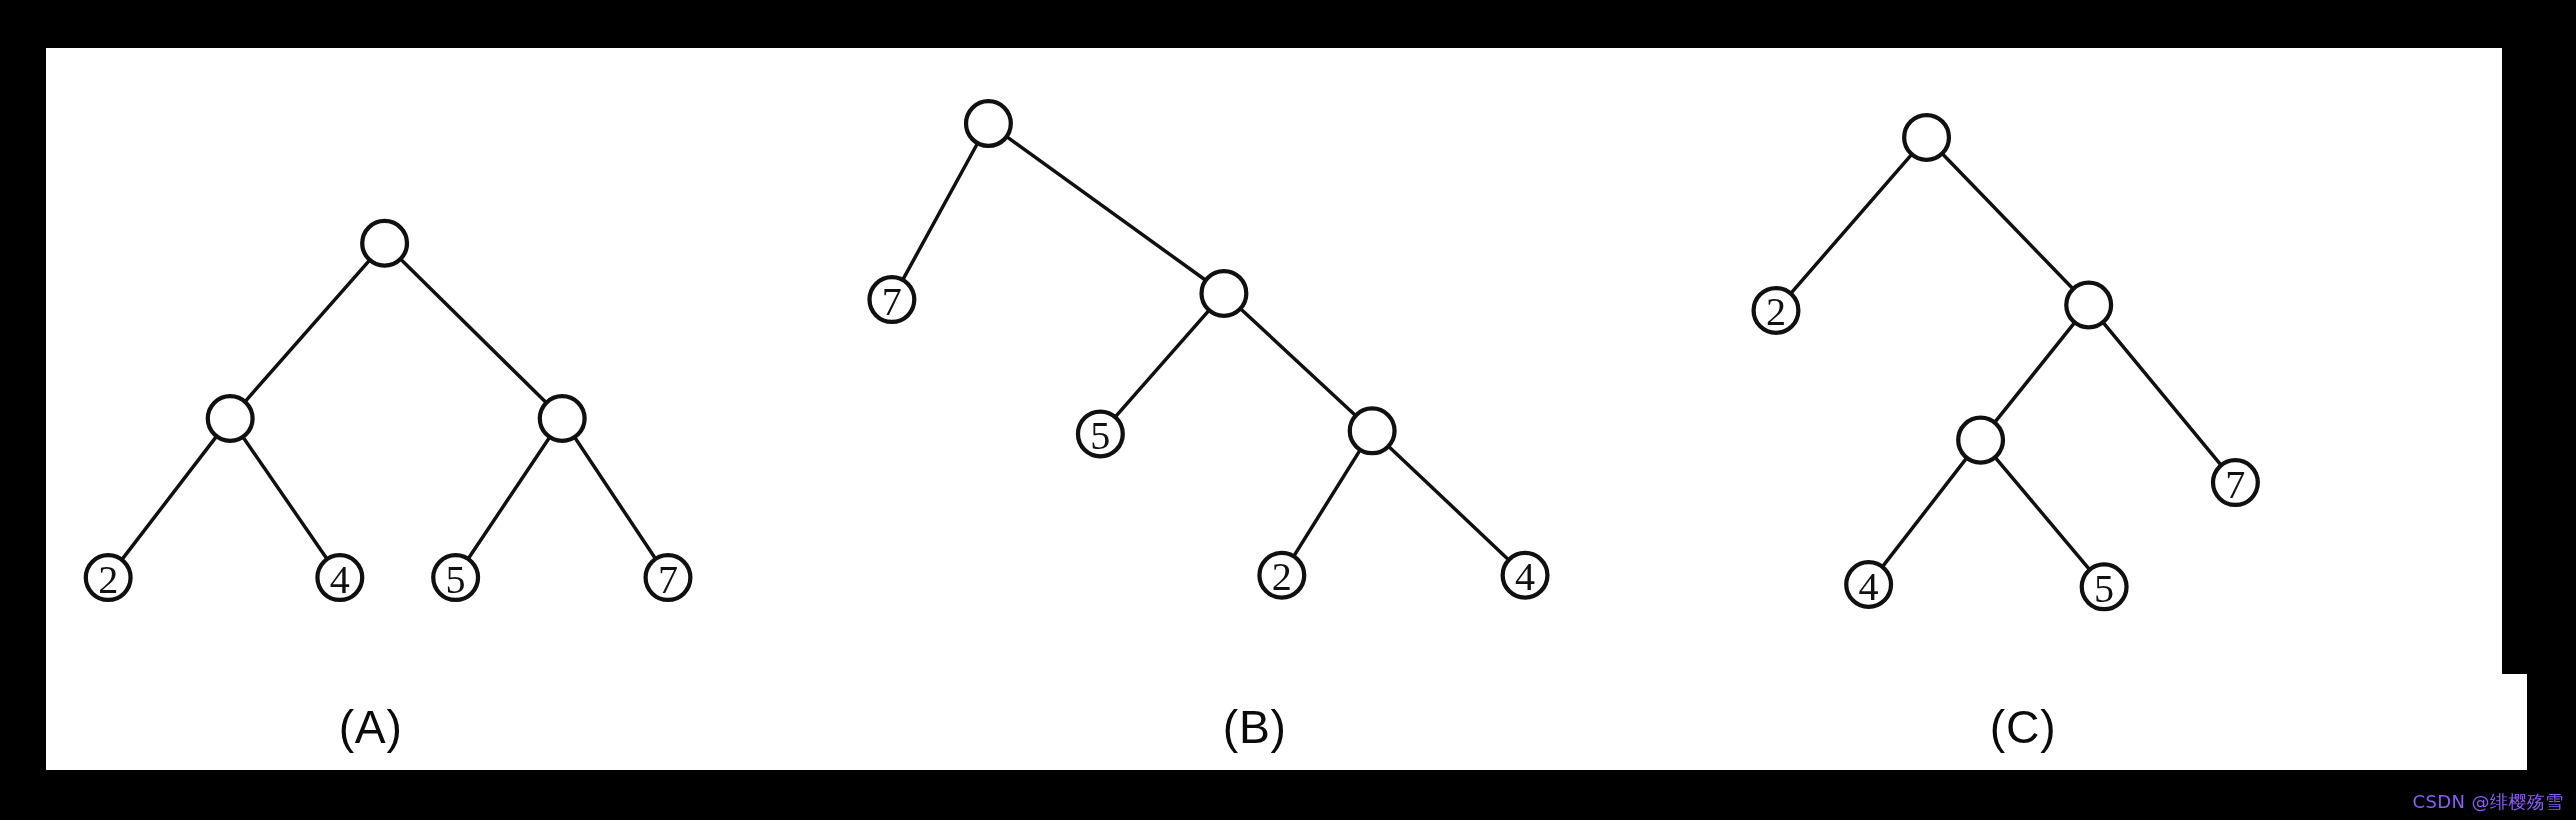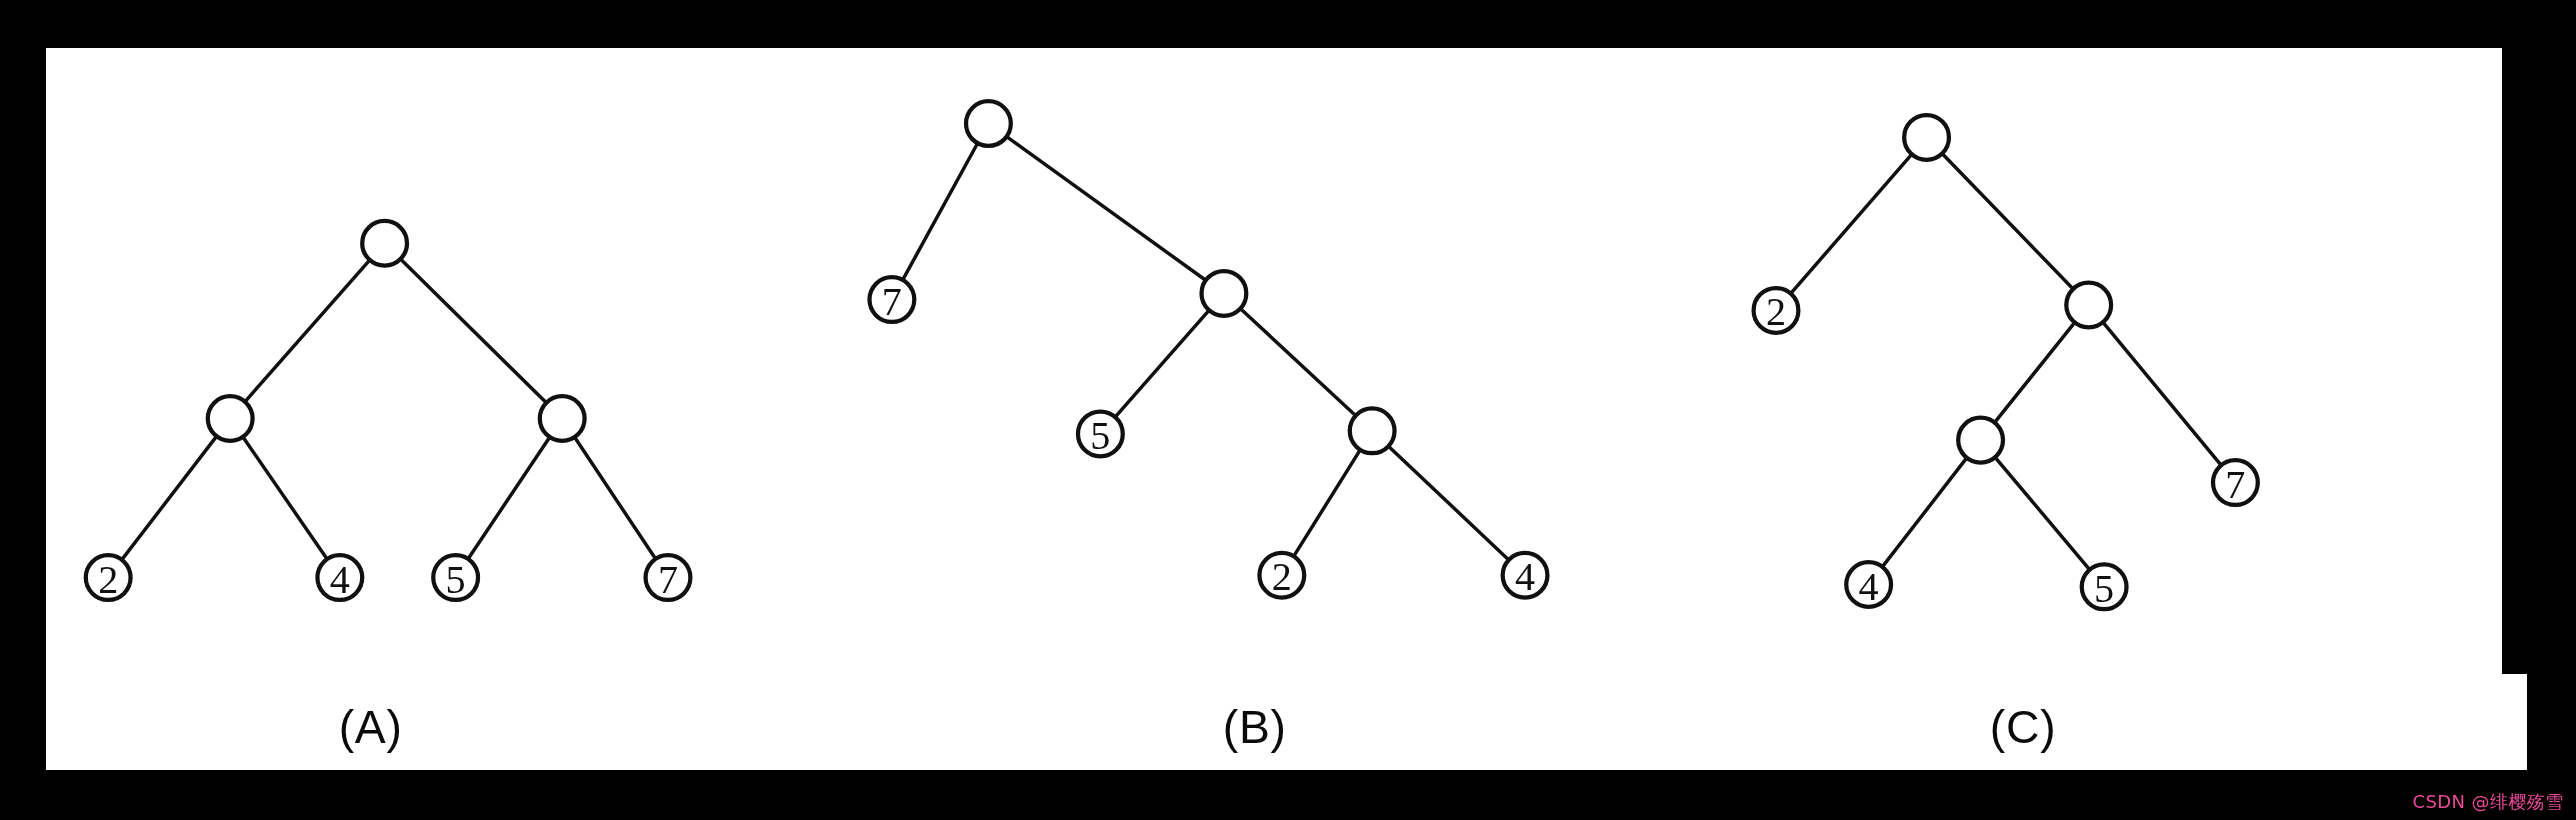--- a/index.html
+++ b/index.html
@@ -67,21 +67,21 @@
     font-size: 60px;
     fill: #0a0a0a;
     text-anchor: middle;
     dominant-baseline: central;
     letter-spacing: 1px;
   }
   .watermark {
     position: absolute;
     right: 12.4px;
     bottom: 6.2px;
-    color: #ec4899;
+    color: #8b5cf6;
     font-family: "DejaVu Sans", sans-serif;
     font-size: 18px;
     white-space: nowrap;
     letter-spacing: 0.4px;
   }
 </style>
 </head>
 <body>
 
 <div id="stage">

